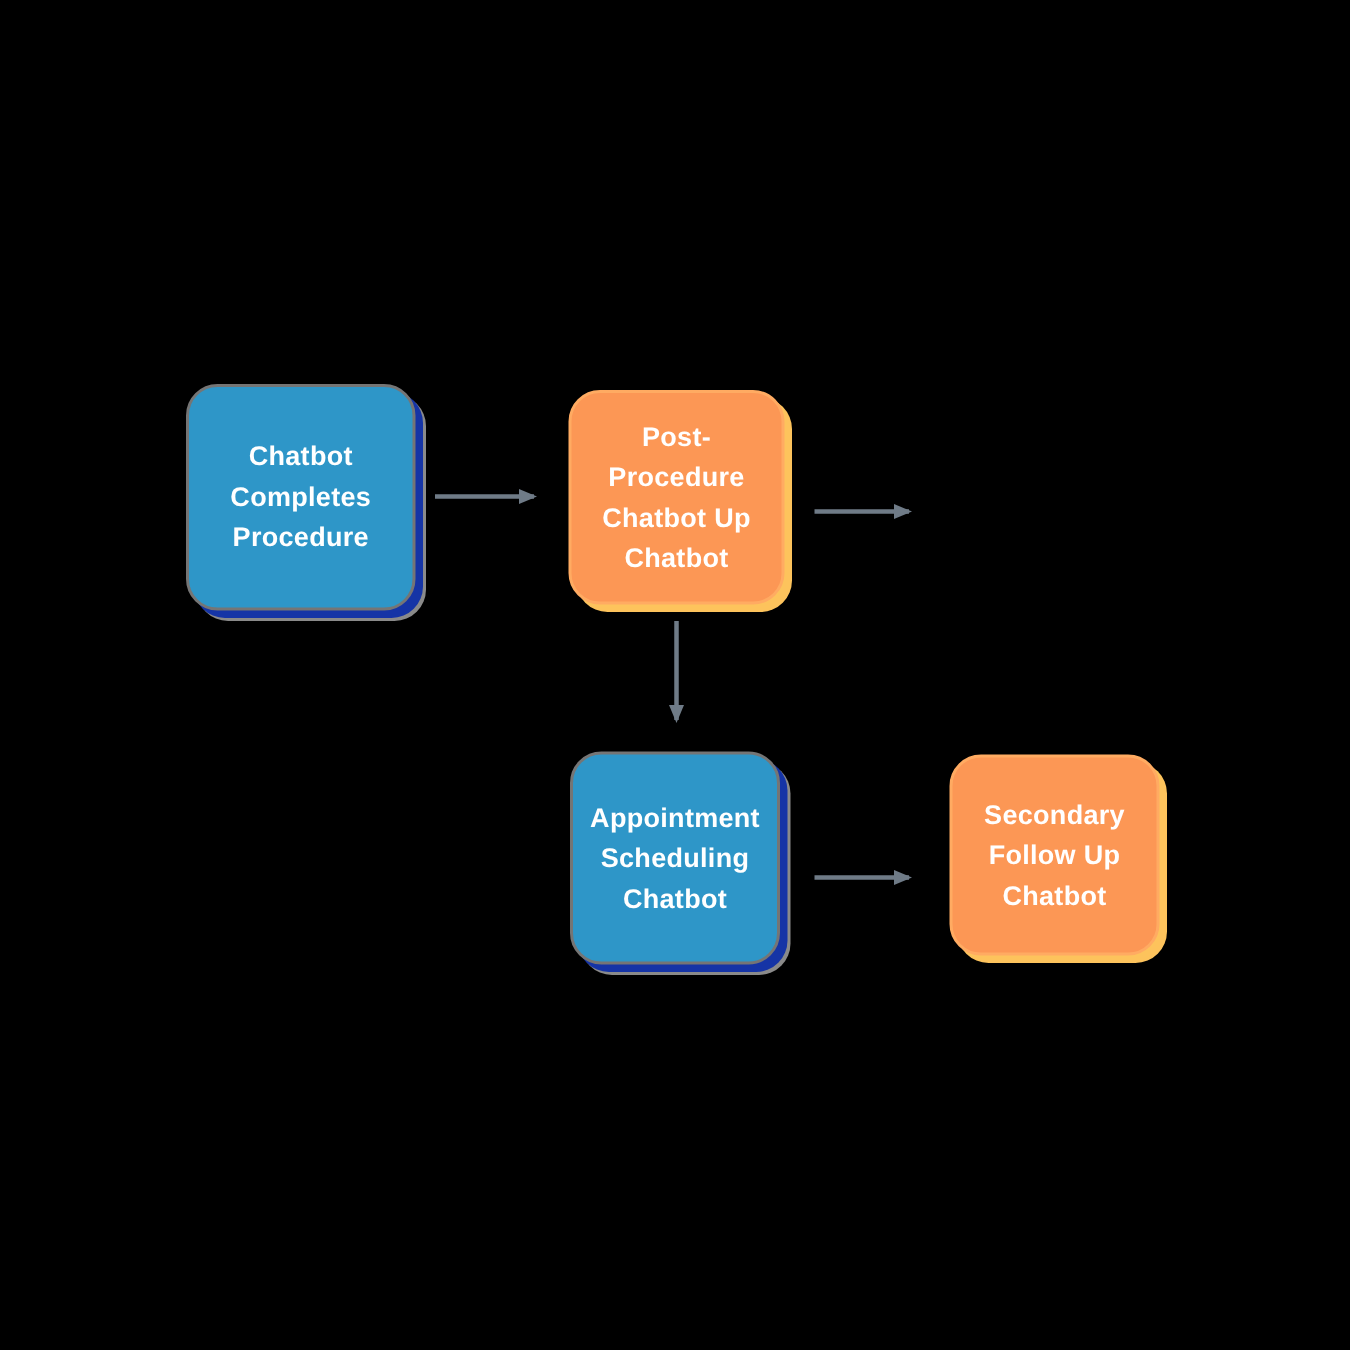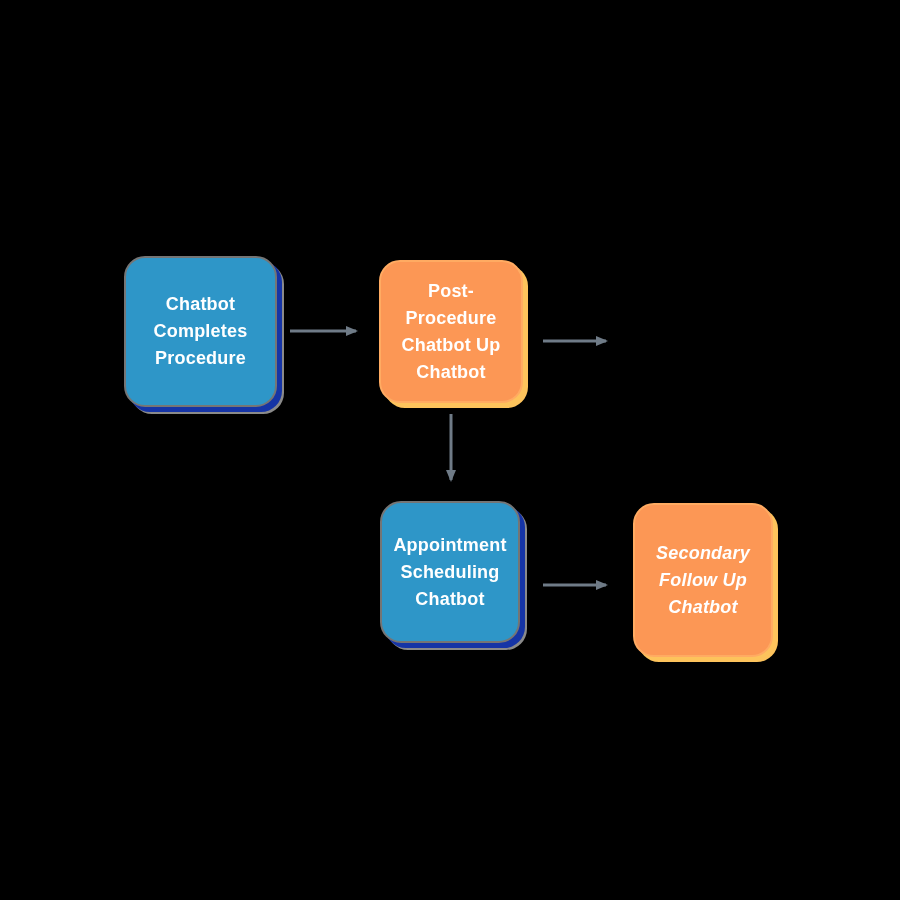--- a/index.html
+++ b/index.html
@@ -46,21 +46,21 @@
   }
   .node.orange {
     background: #fc9755;
     border: 2px solid #ffab62;
     box-shadow: 5px 5px 0 0 #fdc35c;
   }
   #node-patient           { left: 124px; top: 256px; width: 153px; height: 151px; }
   #node-post-procedure    { left: 379px; top: 260px; width: 144px; height: 143px; }
   #node-schedule-next     { left: 633px; top: 262px; width: 140px; height: 135px; }
   #node-appointment       { left: 380px; top: 501px; width: 140px; height: 142px; }
-  #node-secondary         { left: 633px; top: 503px; width: 140px; height: 154px; font-style: italic; }
+  #node-secondary         { left: 633px; top: 503px; width: 140px; height: 134px; }
 </style>
 </head>
 <body>
 
 <div class="canvas">
 
   <svg class="arrows" viewBox="0 0 900 900" xmlns="http://www.w3.org/2000/svg">
     <defs>
       <marker id="arrowhead" markerWidth="12" markerHeight="10" refX="10" refY="5" orient="auto" markerUnits="userSpaceOnUse">
         <path d="M0,0 L12,5 L0,10 Z" fill="#6f7b87"></path>

